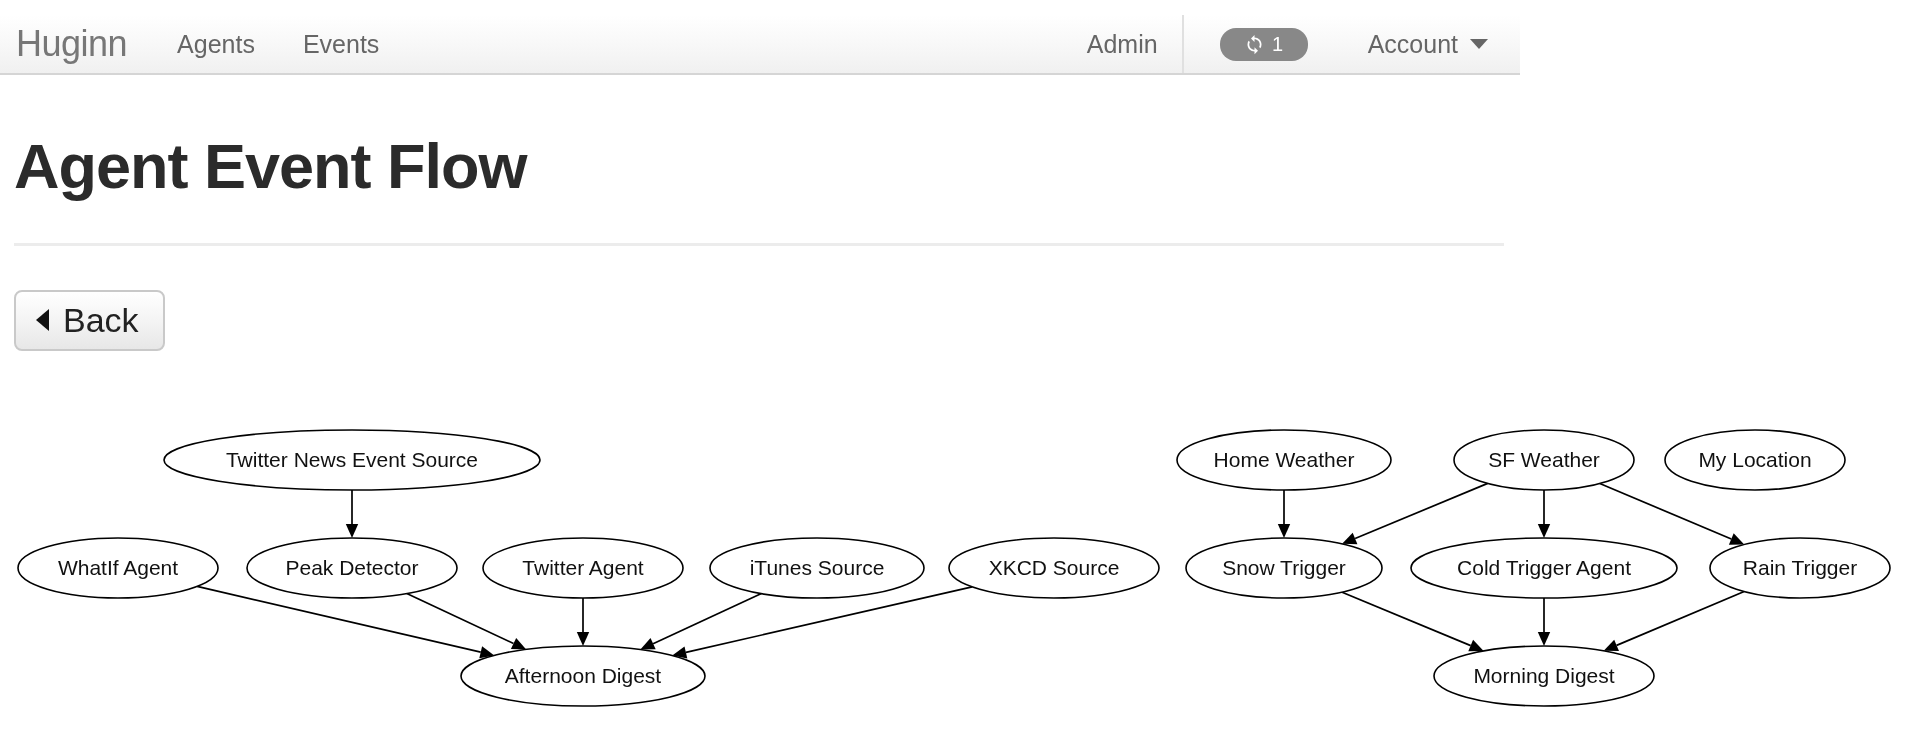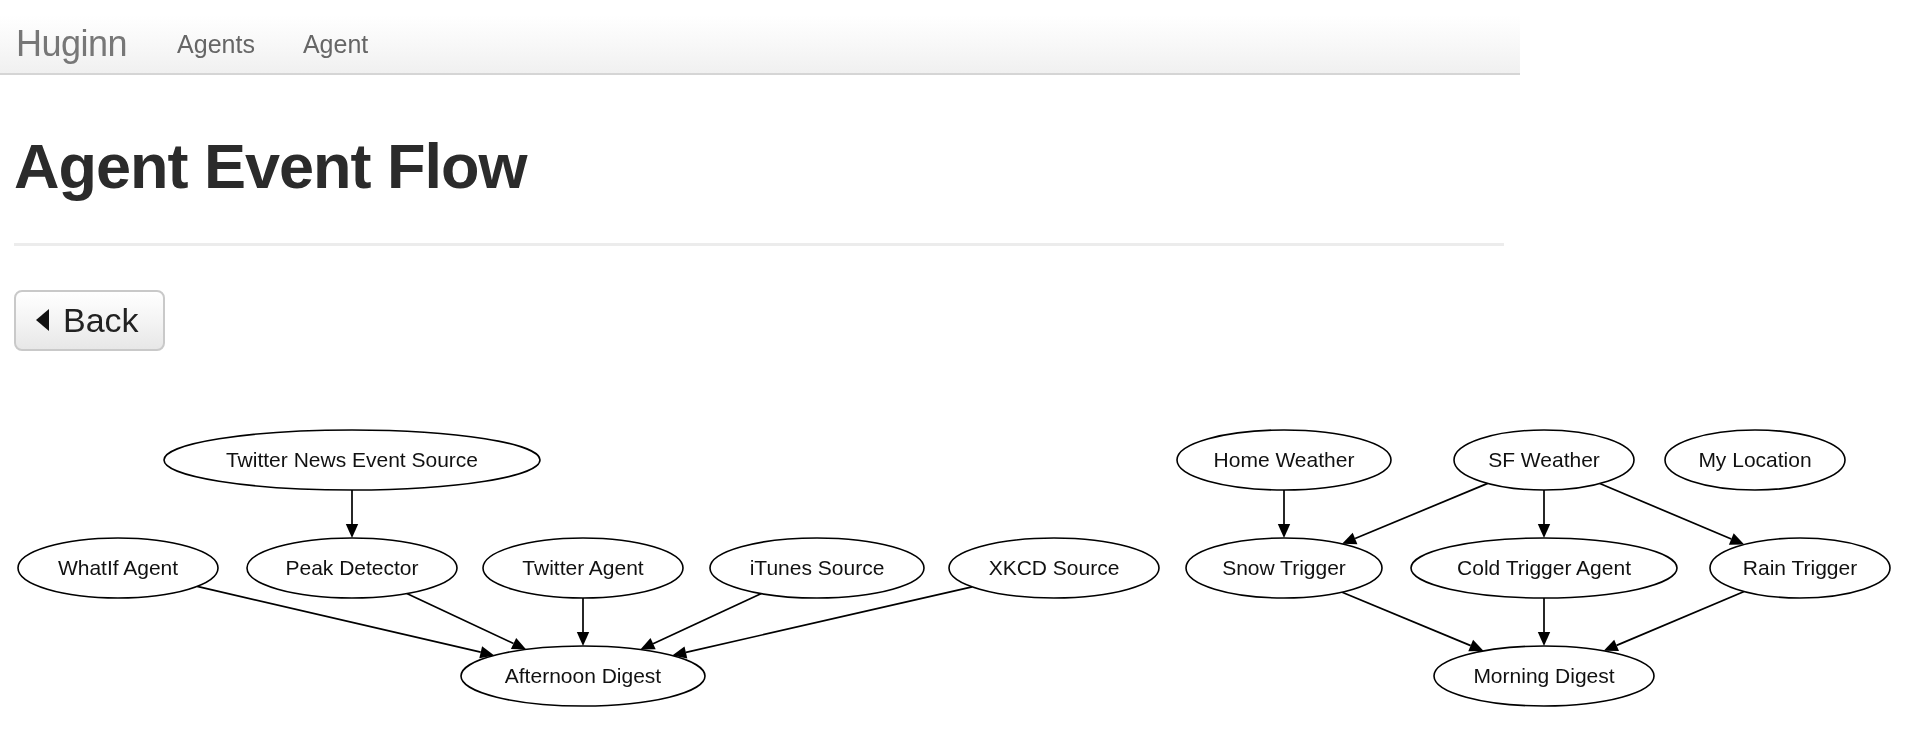--- a/index.html
+++ b/index.html
@@ -184,25 +184,43 @@
   }
   .arrow-head { fill: #000000; stroke: none; }
 </style>
 </head>
 <body>
 
 <div class="navbar">
   <div class="nav-left">
     <a class="brand" href="#">Huginn</a>
     <a class="nav-link" href="#">Agents</a>
-    <a class="nav-link" href="#">Agent</a>
+    <a class="nav-link" href="#">Events</a>
   </div>
 
   <div class="nav-spacer"></div>
 
+  <div class="nav-right">
+    <a class="nav-link" href="#">Admin</a>
+    <div class="nav-divider"></div>
+    <div class="badge-wrap">
+      <div class="worker-badge">
+        <span class="sync-icon">
+          <svg width="21" height="21" viewBox="0 0 24 24" aria-hidden="true">
+            <path fill="#ffffff" d="M12 4V1L8 5l4 4V6c3.31 0 6 2.69 6 6 0 1.01-.25 1.97-.7 2.8l1.46 1.46A7.93 7.93 0 0 0 20 12c0-4.42-3.58-8-8-8zm0 14c-3.31 0-6-2.69-6-6 0-1.01.25-1.97.7-2.8L5.24 7.74A7.93 7.93 0 0 0 4 12c0 4.42 3.58 8 8 8v3l4-4-4-4v3z"></path>
+          </svg>
+        </span>
+        <span>1</span>
+      </div>
+    </div>
+    <a class="account-link" href="#">
+      <span>Account</span>
+      <span class="caret"></span>
+    </a>
+  </div>
 </div>
 
 <div class="container">
   <h1 class="page-title">Agent Event Flow</h1>
   <hr class="title-rule">
   <button class="btn-back">
     <span class="chev-left"></span>
     <span>Back</span>
   </button>
 </div>

